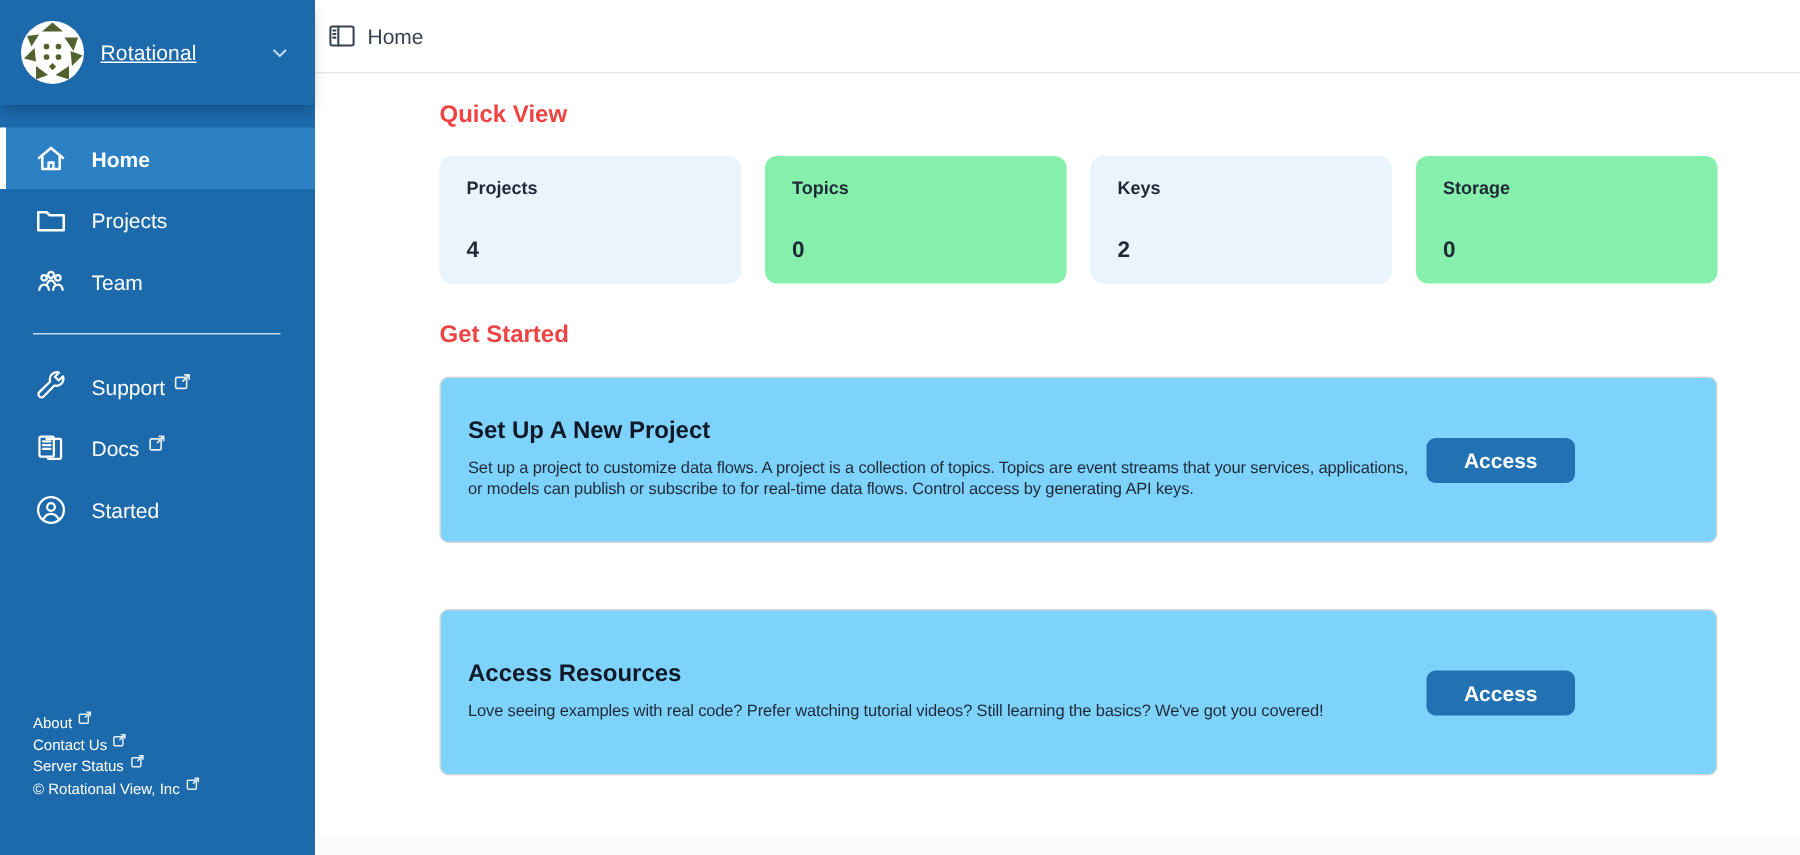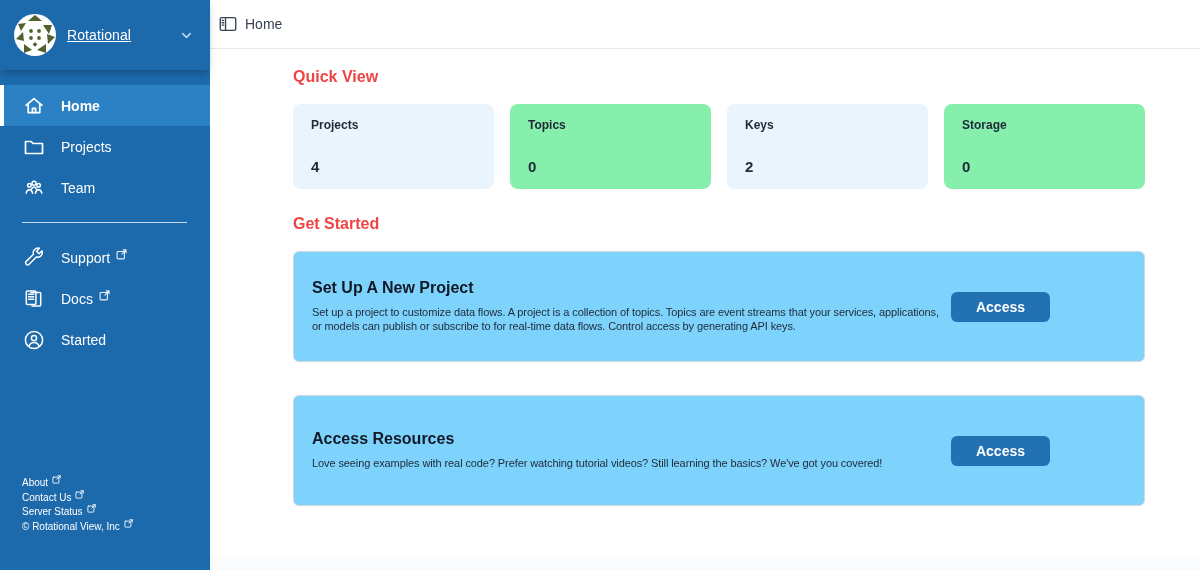--- a/index.html
+++ b/index.html
@@ -40,21 +40,21 @@
   .card { flex:1; height:85px; border-radius:8px; padding:14px 18px;
           display:flex; flex-direction:column; justify-content:space-between; }
   .card--blue { background:#e9f4fd; }
   .card--slate { background:#86efac; }
   .card-label { font-size:12px; font-weight:bold; color:#1f2937; }
   .card-value { font-size:15px; font-weight:bold; color:#1f2937; }
   .gap1 { height:26px; }
   .gap2 { height:18px; }
   .panel { border:1px solid #d4d7da; border-radius:6px; min-height:111px;
            padding:13px 18px; display:flex; align-items:center; background:#7dd3fc; }
-  .panel + .panel { margin-top:33px; }
+  .panel + .panel { margin-top:44px; }
   .panel-text { width:640px; }
   .panel-title { font-size:16px; font-weight:bold; color:#111827; margin-bottom:9px; }
   .panel-body { font-size:11px; line-height:1.24; color:#1f2937; letter-spacing:-.1px; }
   .panel-action { margin-left:auto; margin-right:76px; }
   .btn-primary { background:#2271b3; color:#fff; border:none; border-radius:6px;
                  font-family:"Liberation Sans", sans-serif; font-size:14px;
                  font-weight:bold; padding:7px 25px; cursor:pointer; }
   .bottom-strip { height:14px; background:#fafbfc; flex-shrink:0; }
 </style>
 </head>

